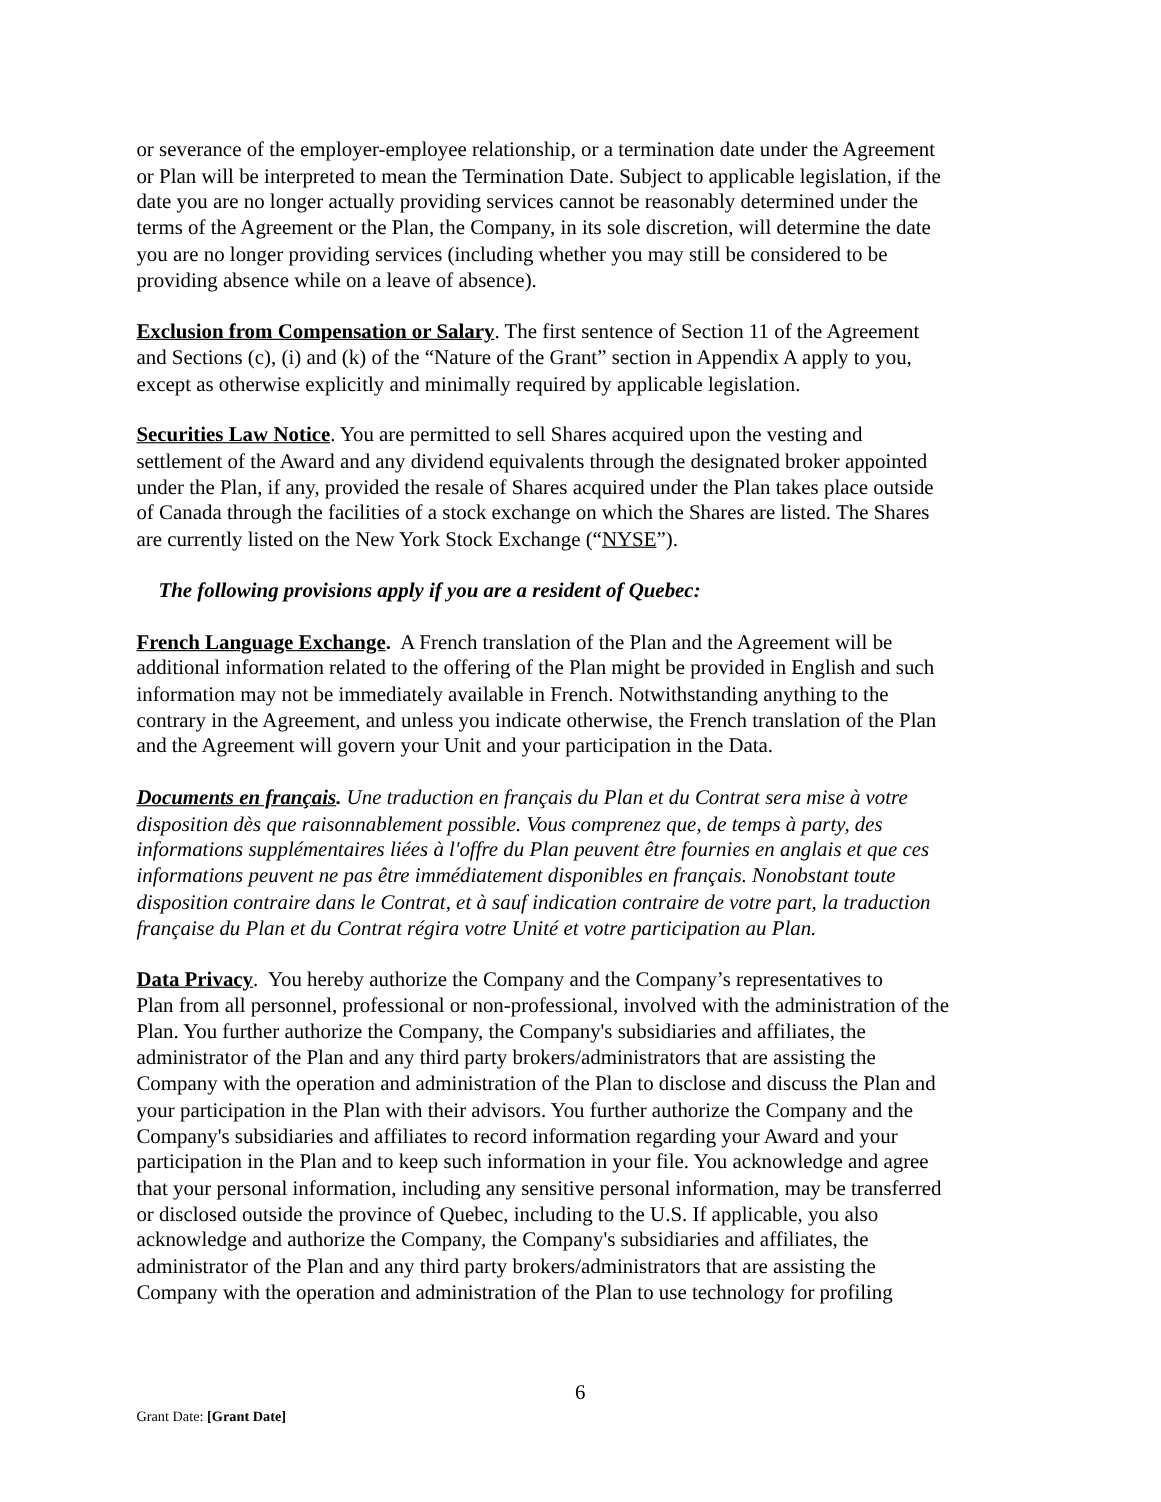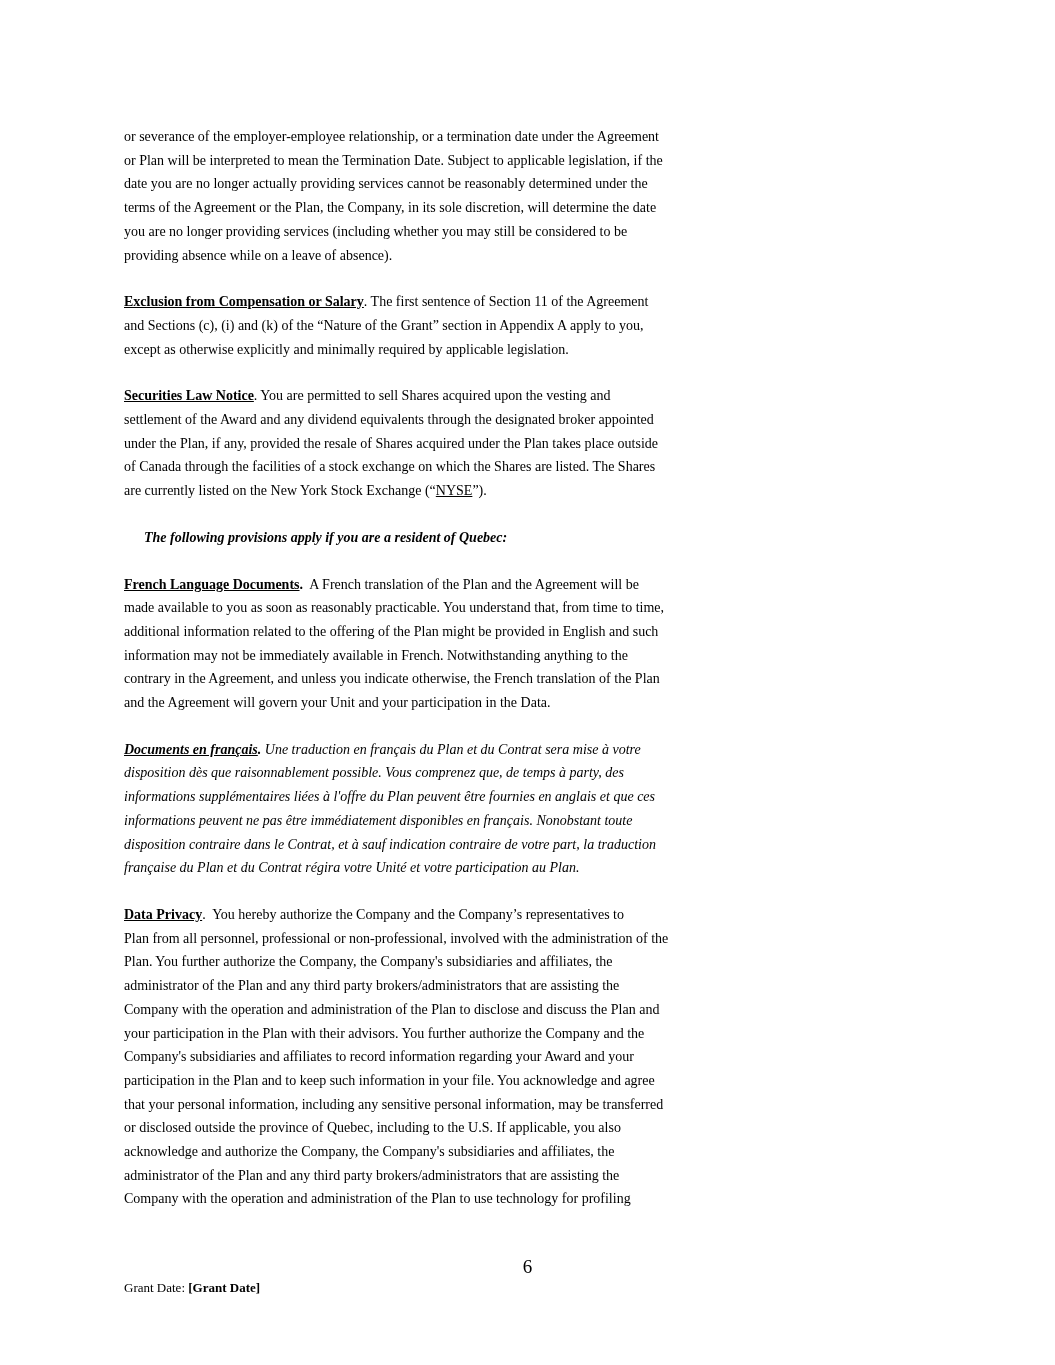--- a/index.html
+++ b/index.html
@@ -16,21 +16,21 @@
       color: #000000;
     }
     .page {
       position: absolute;
       left: 124px;
       top: 125px;
       width: 830px;
     }
     .para {
       margin: 0 0 23px 0;
-      font-size: 14px;
+      font-size: 19px;
       line-height: 23.7px;
     }
     .line {
       display: block;
       white-space: nowrap;
     }
     .heading {
       font-weight: bold;
       text-decoration: underline;
     }
@@ -88,22 +88,21 @@
     <span class="line">under the Plan, if any, provided the resale of Shares acquired under the Plan takes place outside</span>
     <span class="line">of Canada through the facilities of a stock exchange on which the Shares are listed.  The Shares</span>
     <span class="line"><span>are currently listed on the New York Stock Exchange (“</span><span class="u">NYSE</span><span>”).</span></span>
   </p>
 
   <p class="para">
     <span class="line italic-title">The following provisions apply if you are a resident of Quebec:</span>
   </p>
 
   <p class="para">
-    <span class="line"><span class="heading">French Language Documents</span><b>.</b><span style="white-space:pre">  A French translation of the Plan and the Agreement will be</span></span>
-    <span class="line">made available to you as soon as reasonably practicable. You understand that, from time to time,</span>
+    <span class="line"><span class="heading">French Language Exchange</span><b>.</b><span style="white-space:pre">  A French translation of the Plan and the Agreement will be</span></span>
     <span class="line">additional information related to the offering of the Plan might be provided in English and such</span>
     <span class="line">information may not be immediately available in French.  Notwithstanding anything to the</span>
     <span class="line">contrary in the Agreement, and unless you indicate otherwise, the French translation of the Plan</span>
     <span class="line">and the Agreement will govern your Unit and your participation in the Data.</span>
   </p>
 
   <p class="para italic-body">
     <span class="line"><span class="heading-it">Documents en français</span><b>.</b><span> Une traduction en français du Plan et du Contrat sera mise à votre</span></span>
     <span class="line">disposition dès que raisonnablement possible. Vous comprenez que, de temps à party, des</span>
     <span class="line">informations supplémentaires liées à l'offre du Plan peuvent être fournies en anglais et que ces</span>

